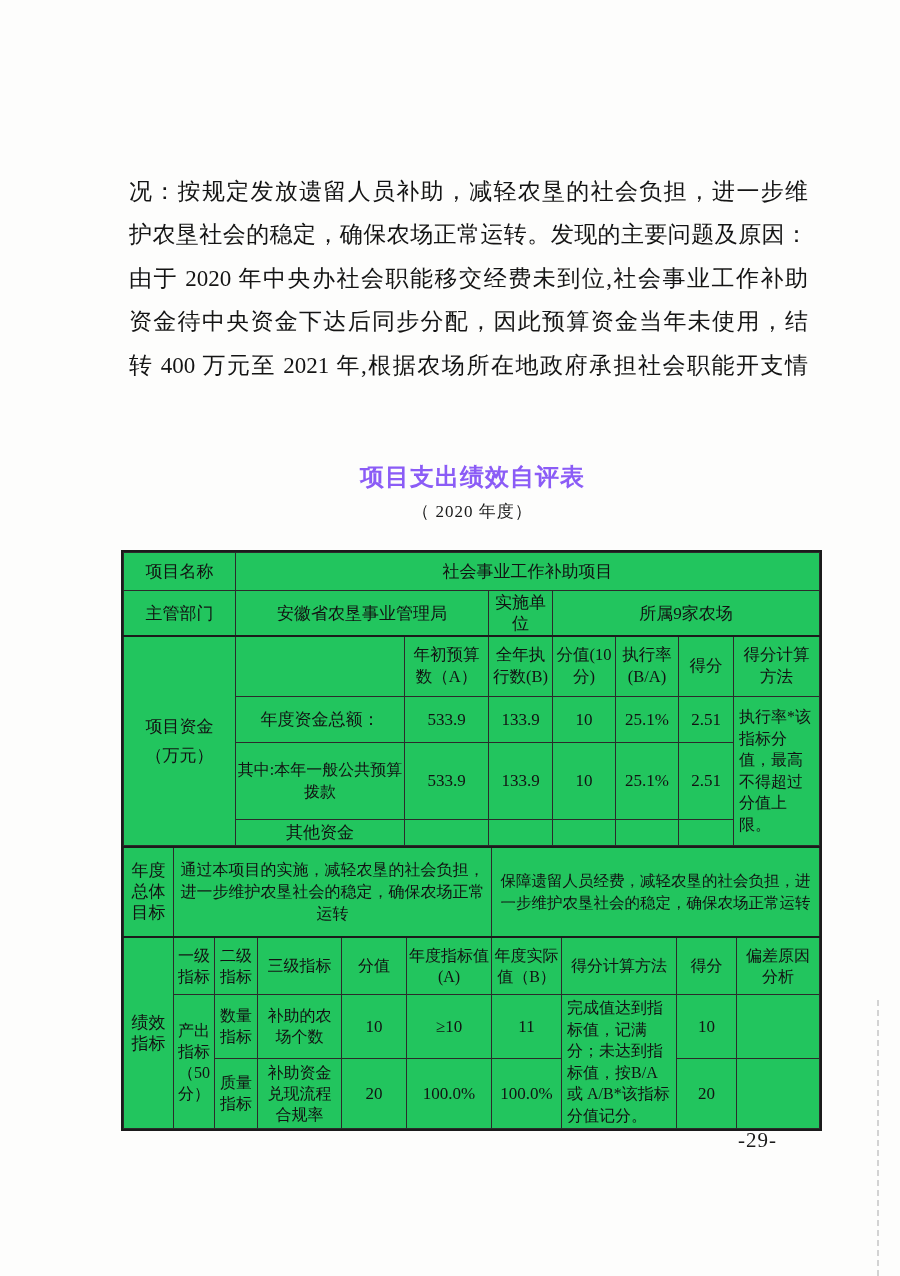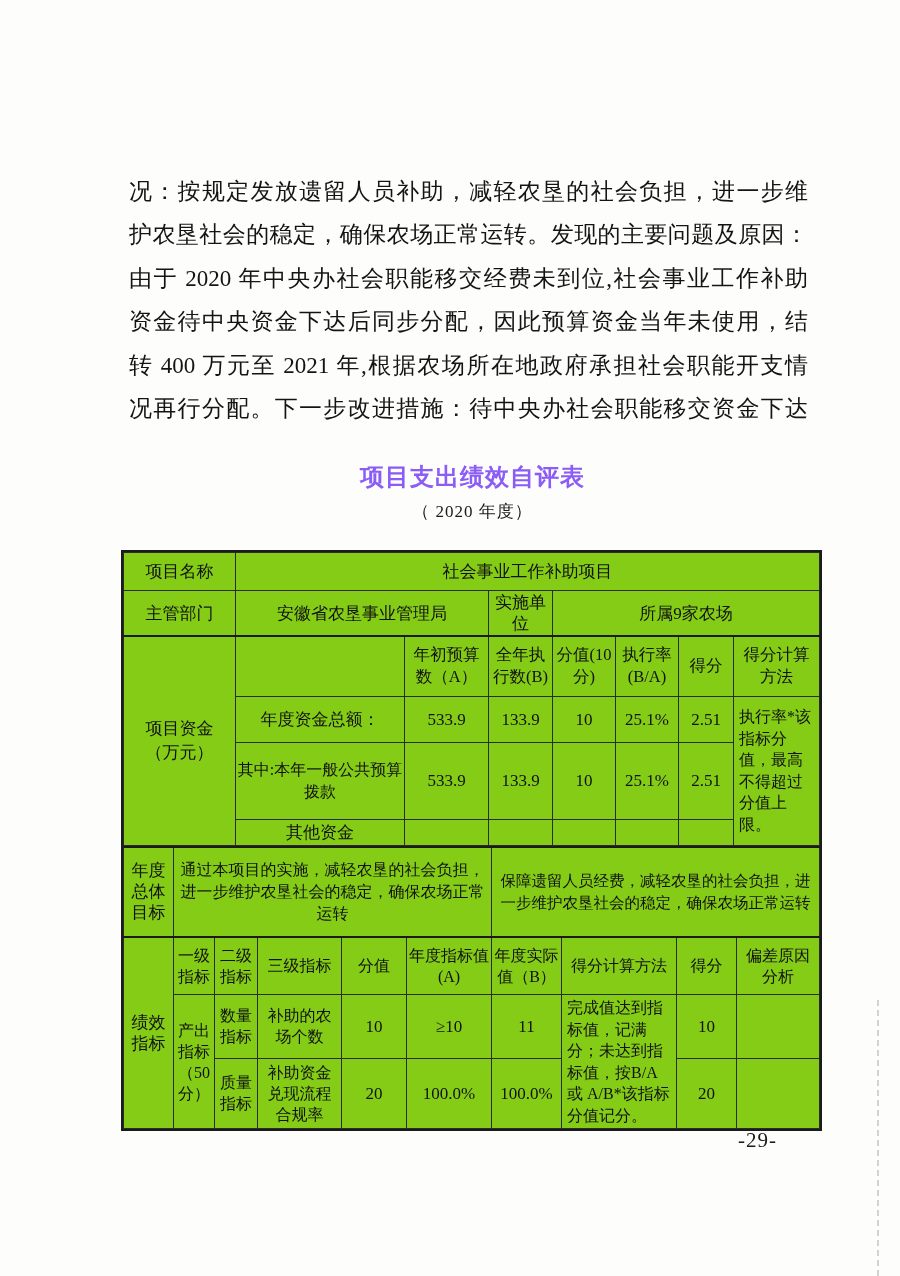--- a/index.html
+++ b/index.html
@@ -24,39 +24,39 @@
     position:absolute; left:122px; top:461px; width:701px;
     text-align:center; font-family:"Liberation Sans", sans-serif;
     font-weight:bold; font-size:24px; letter-spacing:1px; color:#8b5cf6;
   }
   .doc-subtitle {
     position:absolute; left:122px; top:500px; width:701px;
     text-align:center; font-size:17px; letter-spacing:1px; color:#1a1a1a;
   }
   .table-wrap {
     position:absolute; left:121px; top:550px; width:701px;
-    border:2px solid #1b1b1b; background:#84cc16;
+    border:2px solid #1b1b1b; background:#22c55e;
   }
   table { width:100%; border-collapse:collapse; table-layout:fixed; }
   td {
     border:1px solid #2b2b2b;
     text-align:center; vertical-align:middle;
     font-size:17px; line-height:21px; padding:1px 2px;
     color:#121212; word-break:break-all;
   }
   .t2 { border-top:2px solid #1b1b1b; }
   tr.sec td { border-bottom:2px solid #1b1b1b; }
   tr.r1 { height:38px; } tr.r2 { height:40px; } tr.r3 { height:60px; }
   tr.r4 { height:46px; } tr.r5 { height:48px; } tr.r6 { height:26px; }
   tr.r7 { height:90px; } tr.r8 { height:58px; } tr.r9 { height:62px; }
   tr.r10 { height:68px; }
   .hd { font-size:16.5px; line-height:22px; }
   .hd2 { font-size:16px; line-height:21px; }
   .sm { font-size:16px; line-height:21px; }
-  .funds-inner { width:76px; margin:4px auto; display:block; line-height:24px; }
+  .funds-inner { width:76px; margin:4px auto; display:block; line-height:29px; }
   .note {
     text-align:left; font-size:16px; line-height:21.5px;
     padding:2px 5px; vertical-align:middle;
   }
   .goal-left  { font-size:16px;   line-height:22px; padding:0 4px; }
   .goal-right { font-size:15.5px; line-height:22px; padding:2px 1px; }
   .narrow { padding:1px 2px; }
   .lbl2 { font-size:16px; line-height:22px; padding:16px 1px; }
   .page-number {
     position:absolute; left:738px; top:1128px;
@@ -69,21 +69,20 @@
 </style>
 </head>
 <body>
 
 <div class="paragraph">
   <span class="para-line">况：按规定发放遗留人员补助，减轻农垦的社会负担，进一步维</span>
   <span class="para-line">护农垦社会的稳定，确保农场正常运转。发现的主要问题及原因：</span>
   <span class="para-line">由于 2020 年中央办社会职能移交经费未到位,社会事业工作补助</span>
   <span class="para-line">资金待中央资金下达后同步分配，因此预算资金当年未使用，结</span>
   <span class="para-line">转 400 万元至 2021 年,根据农场所在地政府承担社会职能开支情</span>
-  <span class="para-line">况再行分配。下一步改进措施：待中央办社会职能移交资金下达</span>
 </div>
 
 <div class="doc-title">项目支出绩效自评表</div>
 <div class="doc-subtitle">（ 2020 年度）</div>
 
 <div class="table-wrap">
 
   <table class="t1">
     <colgroup>
       <col style="width:112px">

